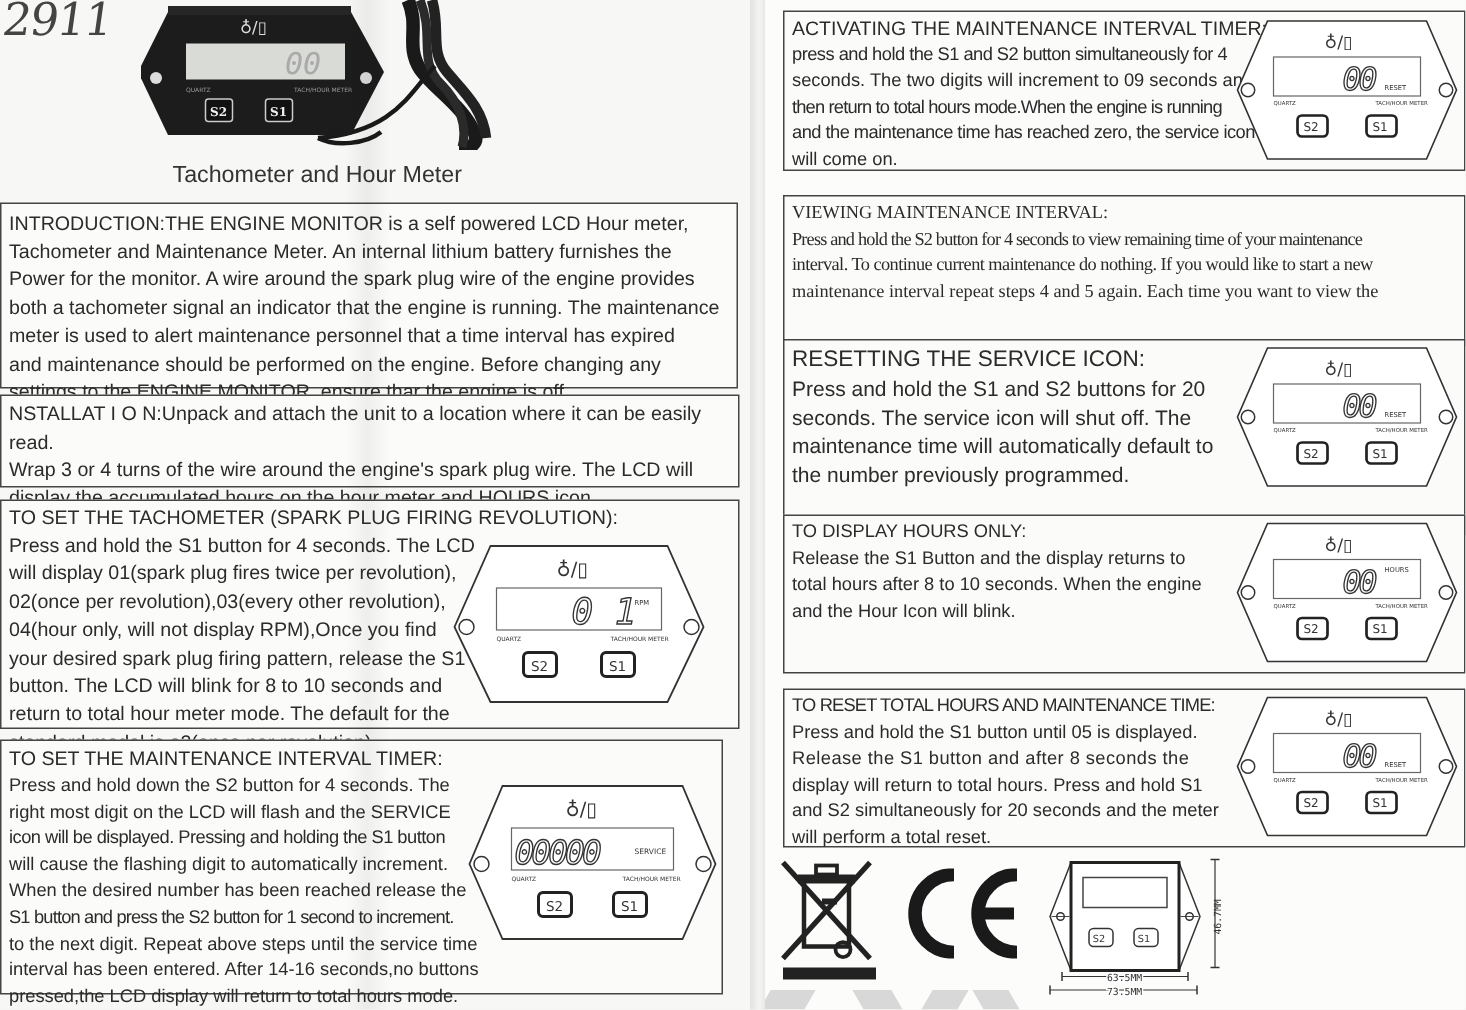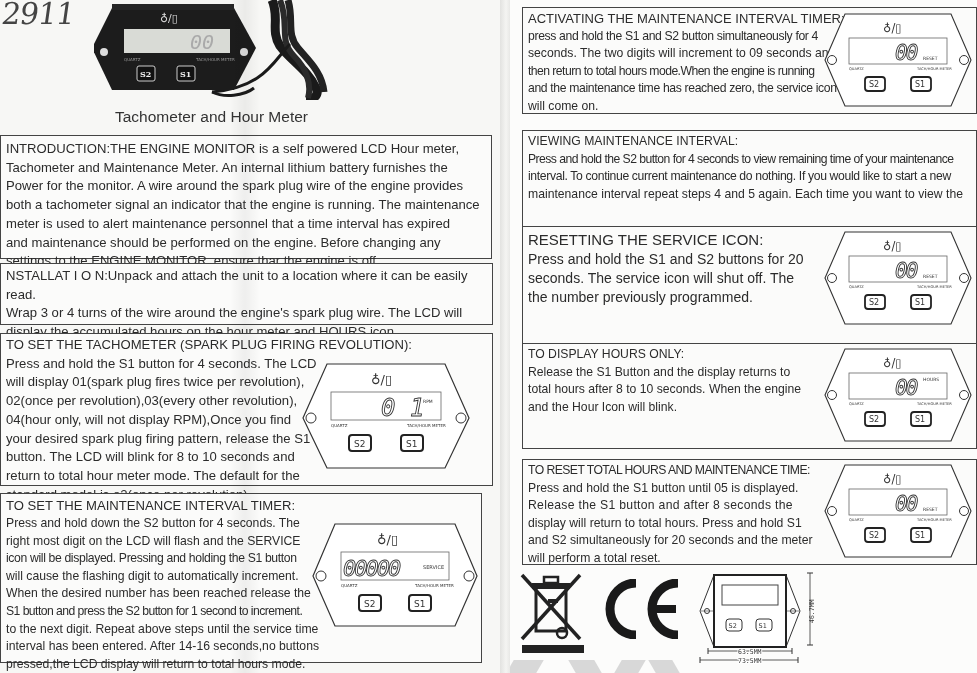--- a/index.html
+++ b/index.html
@@ -176,34 +176,35 @@
         <text x="26" y="58" font-size="3.6" fill="#333" font-family="DejaVu Sans, sans-serif">QUARTZ</text>
         <text x="94" y="58" font-size="3.6" fill="#333" font-family="DejaVu Sans, sans-serif">TACH/HOUR METER</text>
         <rect x="42" y="65" width="20" height="14" rx="3" fill="#fff" stroke="#222" stroke-width="1.8"></rect>
         <text x="46" y="75" font-size="8" fill="#333" font-family="DejaVu Sans, sans-serif">S2</text>
         <rect x="88" y="65" width="20" height="14" rx="3" fill="#fff" stroke="#222" stroke-width="1.8"></rect>
         <text x="92" y="75" font-size="8" fill="#333" font-family="DejaVu Sans, sans-serif">S1</text>
       </svg>
     </div>
   </div>
 
-  <div class="box" style="left:12px; top:130px; width:455px; height:101px;">
+  <div class="box" style="left:12px; top:130px; width:455px; height:101px;font-family:Liberation Serif, serif;">
     <div class="txt" style="top:2px;">
       <div class="title">VIEWING MAINTENANCE INTERVAL:</div>
       <div class="body cond2">Press and hold the S2 button for 4 seconds to view remaining time of your maintenance</div>
       <div class="body cond">interval. To continue current maintenance do nothing. If  you would like to start a new</div>
       <div class="body">maintenance interval repeat steps 4 and 5 again. Each time you want to view the</div>
     </div>
   </div>
 
   <div class="box lg" style="left:12px; top:226px; width:455px; height:131px;">
     <div class="txt" style="top:3px;">
       <div class="title" style="font-size:15px;line-height:20px;">RESETTING THE SERVICE ICON:</div>
       <div class="body" style="font-size:14px;line-height:19px;">Press and hold the S1 and S2 buttons for 20</div>
       <div class="body" style="font-size:14px;line-height:19px;">seconds. The service icon will shut off. The</div>
+      <div class="body" style="font-size:14px;line-height:19px;">maintenance time will automatically default to</div>
       <div class="body" style="font-size:14px;line-height:19px;">the number previously programmed.</div>
     </div>
     <div class="meter" style="left:300px; top:3px;">
       <svg width="150" height="96" viewBox="0 0 150 96">
         <polygon points="22,2 128,2 148,48 128,94 22,94 2,48" fill="#fff" stroke="#333" stroke-width="1.1"></polygon>
         <circle cx="9" cy="48" r="4.5" fill="none" stroke="#333"></circle>
         <circle cx="141" cy="48" r="4.5" fill="none" stroke="#333"></circle>
         <text x="60" y="20" font-size="11.5" fill="#333" font-family="DejaVu Sans, sans-serif">♁/▯</text>
         <rect x="26" y="26" width="98" height="26" fill="#fff" stroke="#666" stroke-width="0.8"></rect>
         <text x="72" y="48" font-size="21" fill="none" stroke="#333" stroke-width="0.9" font-style="italic" letter-spacing="-2" font-family="DejaVu Sans Mono, monospace">00</text>

